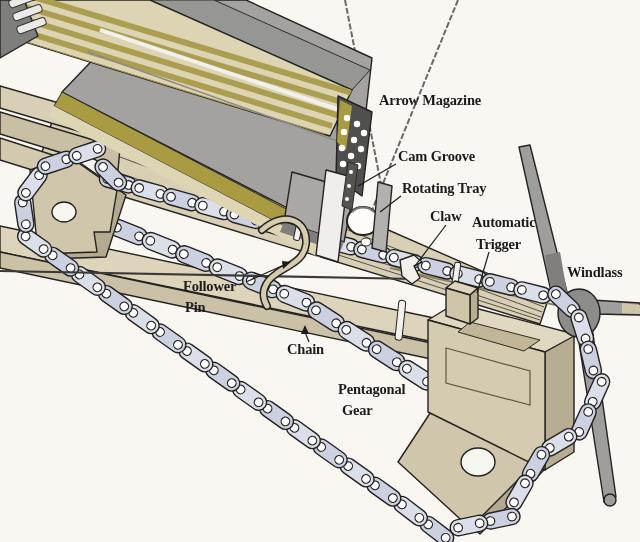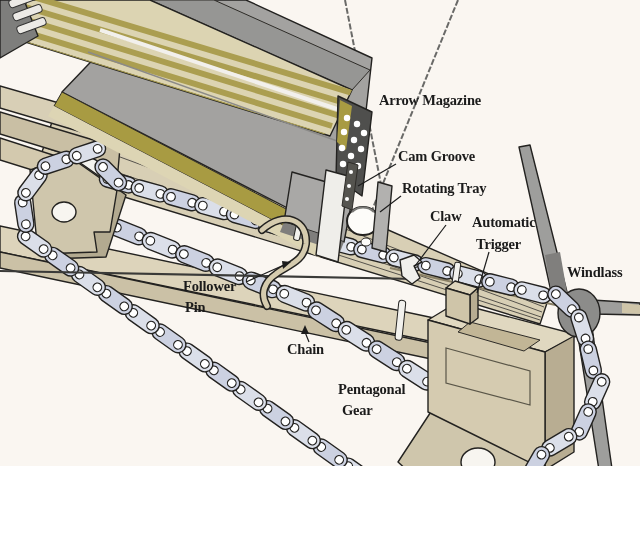--- a/index.html
+++ b/index.html
@@ -1,17 +1,17 @@
 <!DOCTYPE html>
 <html><head>
 <meta charset="utf-8">
 <style>
   html,body{margin:0;padding:0;background:#ffffff;}
   .stage{
-    position:relative;width:640px;height:466px;overflow:hidden;
+    position:relative;width:640px;height:542px;overflow:hidden;
     background:#faf6f1;
     font-family:"Liberation Serif", serif;
   }
   svg{display:block}
   text.lbl{
     font-family:"Liberation Serif", serif;
     font-size:14.5px;font-weight:700;fill:#1b1b1b;letter-spacing:-0.2px;
   }
   .outline{stroke:#232220;stroke-width:1.4;stroke-linejoin:round;}
   .thin{stroke:#2e2c28;stroke-width:1;stroke-linejoin:round;}

